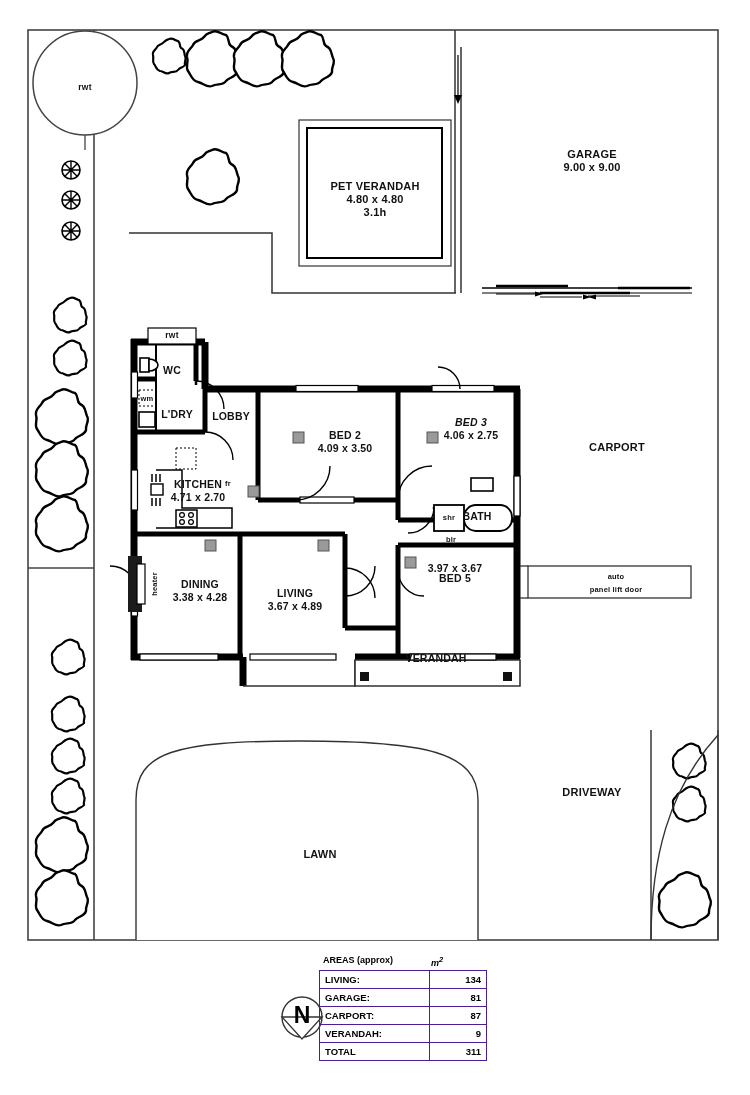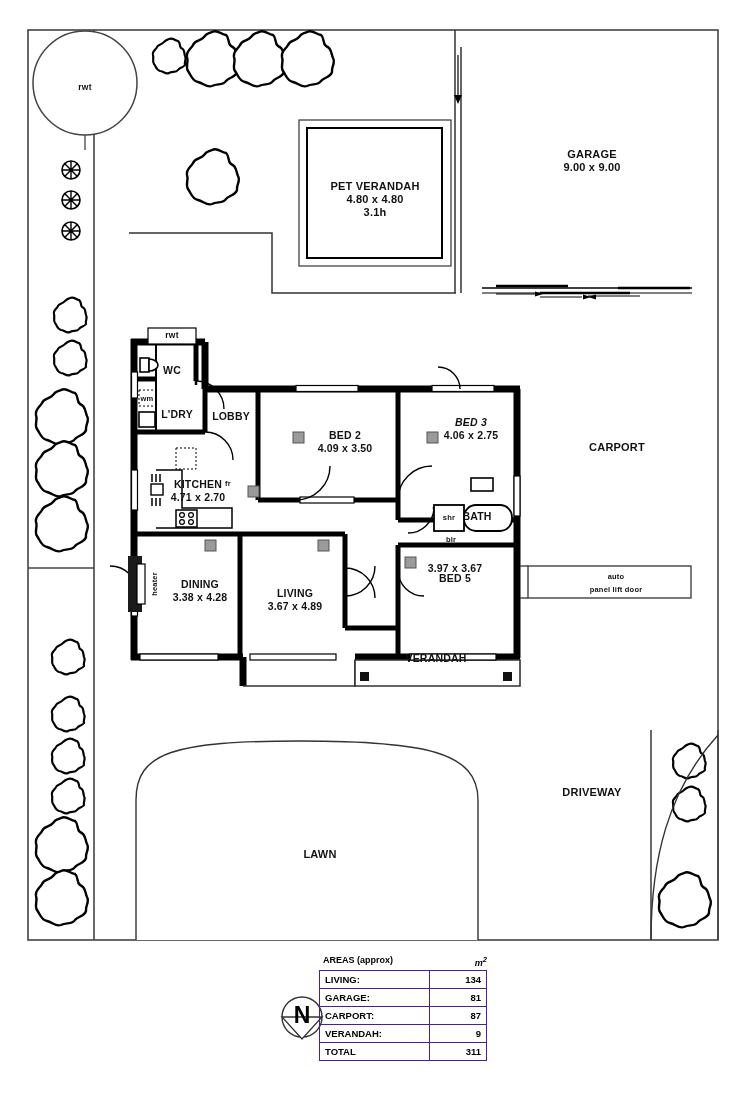--- a/index.html
+++ b/index.html
@@ -9,21 +9,21 @@
   .lbl{position:absolute;text-align:center;white-space:pre;line-height:1.12;
        font-family:"Liberation Sans",sans-serif;color:#111;
        transform:translate(-50%,-50%);letter-spacing:.2px;}
   .rm{font-size:11px;font-weight:700;}
   .rm2{font-size:10.5px;font-weight:700;}
   .sm{font-size:8.5px;font-weight:700;}
   .xs{font-size:7.5px;font-weight:700;}
   .area-tbl{position:absolute;left:319px;top:955px;width:168px;}
   .area-head{display:flex;font-size:9px;font-weight:700;padding:0 0 2px 0;}
   .area-head .c1{width:108px;padding-left:4px;}
-  .area-head .c2{width:56px;text-align:right;font-style:italic;}
+  .area-head .c2{width:56px;text-align:left;font-style:italic;}
   table.areas{border-collapse:collapse;width:168px;font-size:9.5px;font-weight:700;}
   table.areas td{border:1px solid #4c1d95;height:17px;padding:0 5px;}
   table.areas td.n{text-align:right;width:46px;}
   .vert{transform:translate(-50%,-50%) rotate(-90deg);}
 </style>
 </head>
 <body>
 
 <svg id="plan" viewBox="0 0 750 1095">
   <defs>

